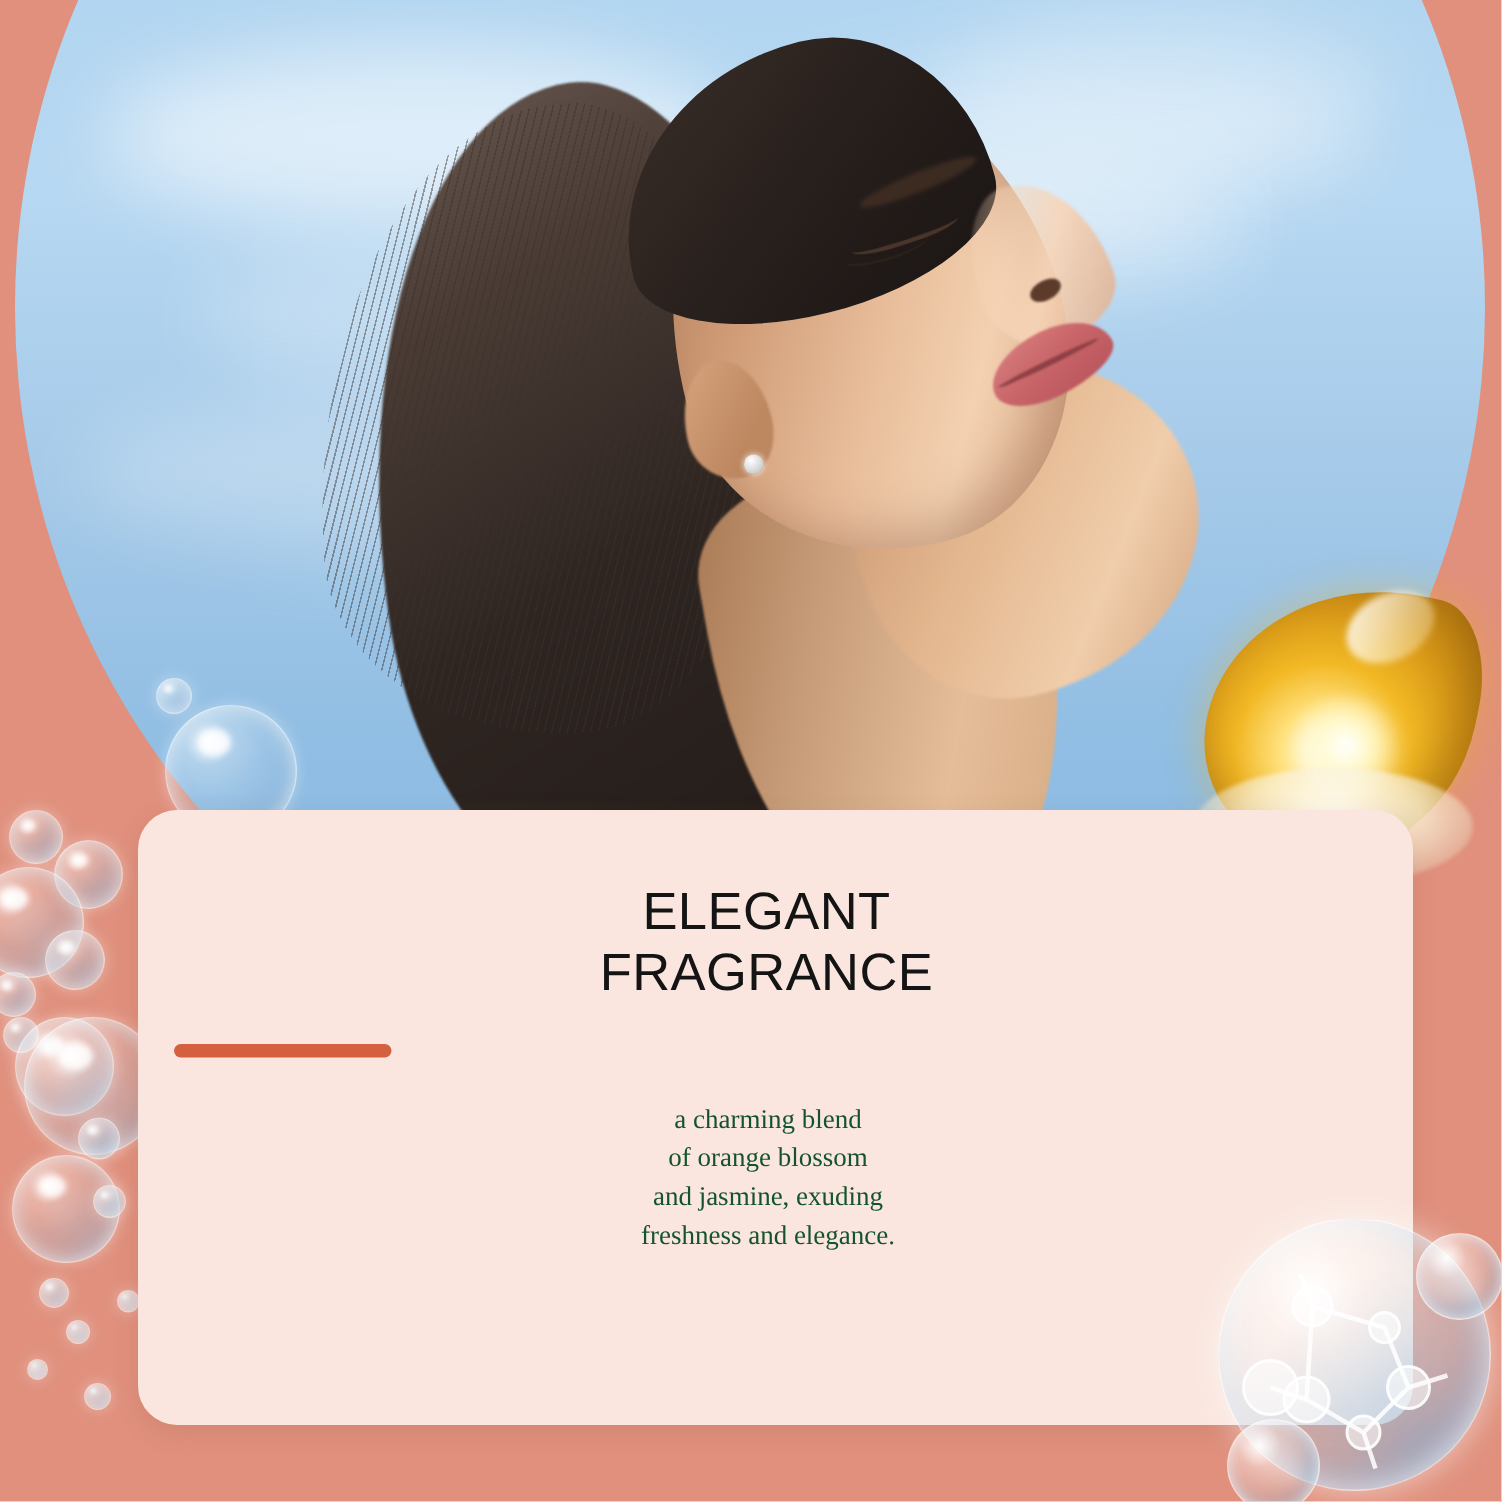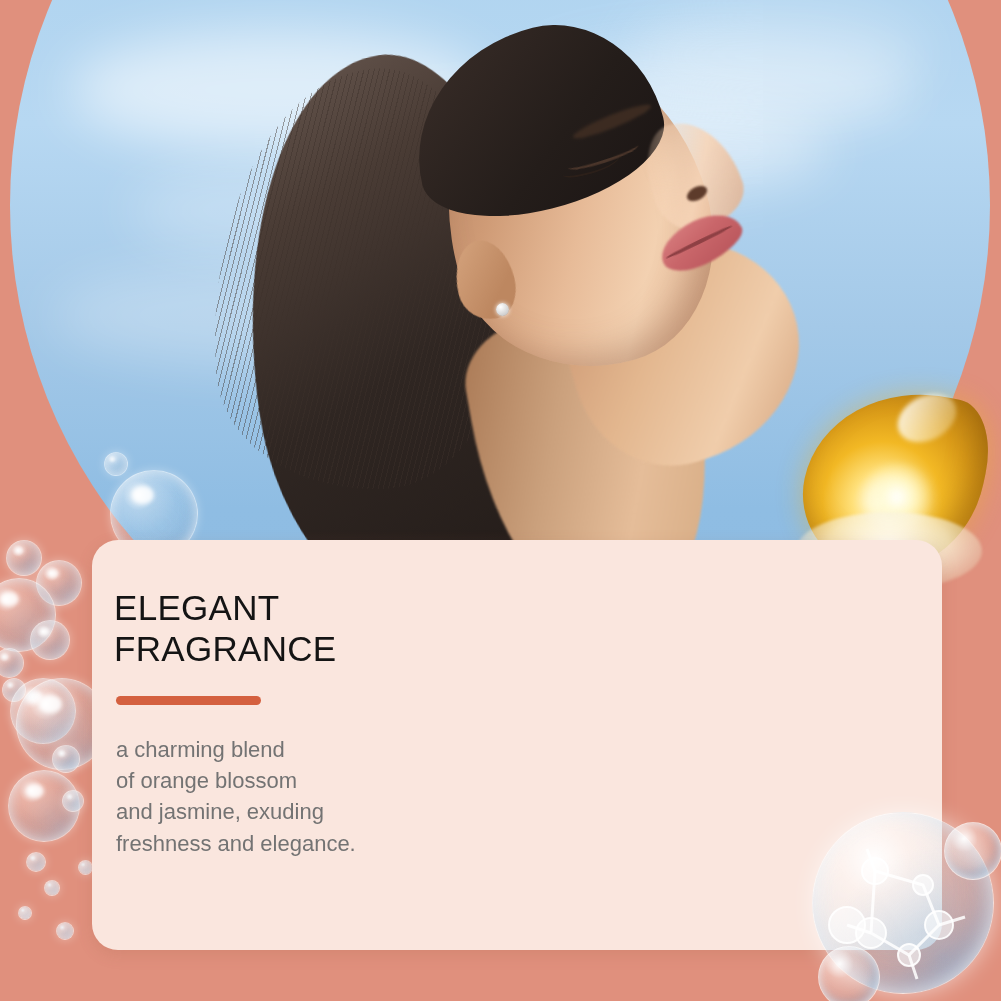--- a/index.html
+++ b/index.html
@@ -319,20 +319,21 @@
 
   
   .cards {
     position: absolute;
     left: 92px;
     top: 540px;
     width: 850px;
     height: 410px;
     display: flex;
     gap: 38px;
+    text-align: center;
   }
   .card {
     position: relative;
     flex: 1 1 0;
     background: #fae6de;
     border-radius: 26px;
     padding: 48px 34px 0 22px;
     box-sizing: border-box;
     box-shadow: 0 5px 16px rgba(150, 85, 62, 0.16);
   }
@@ -347,25 +348,26 @@
   }
   .accent-bar {
     width: 145px;
     height: 9px;
     border-radius: 5px;
     background: #d4603f;
     margin: 26px 0 0 2px;
   }
   .card-body {
     margin: 29px 0 0 2px;
-    font-size: 22px;
+    font-size: 18px;
     line-height: 1.42;
     font-weight: 400;
-    color: #737373;
+    color: #14532d;
     white-space: pre-line;
+    font-family: Liberation Serif, serif;
   }
 </style>
 </head>
 <body>
 
 <div class="poster">
 
   <div class="photo-ellipse">
     <div class="cloud c1"></div>
     <div class="cloud c2"></div>

